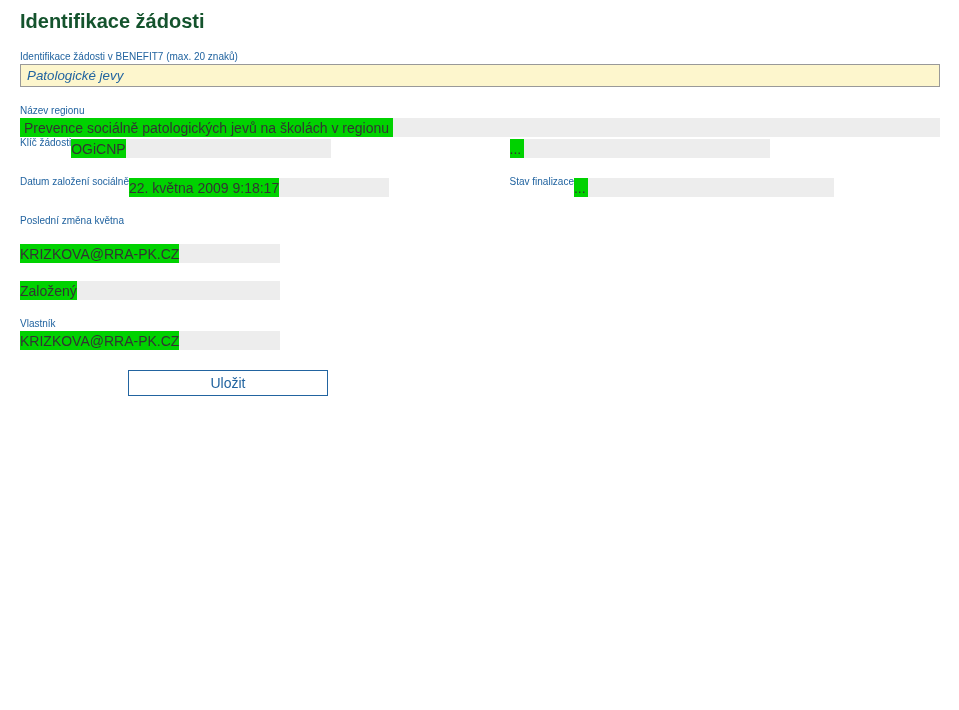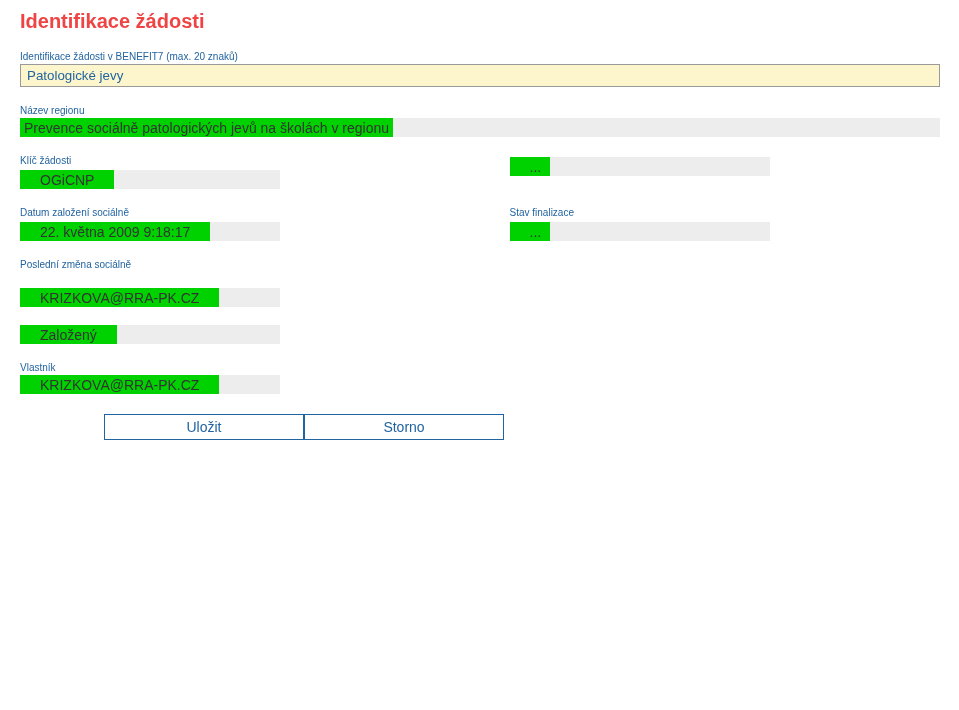--- a/index.html
+++ b/index.html
@@ -1,28 +1,28 @@
 <!DOCTYPE html>
 <html><head>
 <meta charset="utf-8">
 <style>
 *{box-sizing:border-box;margin:0;padding:0}
 body{font-family:Arial,Helvetica,sans-serif;font-size:14px;color:#333;background:#fff;width:959px;height:710px;padding:10px 20px}
-h1{color:#ef4444;font-size:20px;font-weight:bold;margin-bottom:18px}
+h1{color:#14532d;font-size:20px;font-weight:bold;margin-bottom:18px}
 .lbl{color:#2264a0;font-size:10px;margin-bottom:2px}
-.input-wide{width:920px;background:#fdf6cd;border:1px solid #999;padding:3px 6px;color:#2264a0;margin-bottom:18px}
+.input-wide{width:920px;background:#fdf6cd;border:1px solid #999;padding:3px 6px;font-style:italic;color:#2264a0;margin-bottom:18px}
 .row{display:flex;margin-bottom:18px}
-.col{flex:1;display:flex;flex-direction:column}
+.col{flex:1;display:flex;}
 .col+.col{margin-left:60px}
 .bar{background:#ededed;width:260px;height:19px;position:relative;margin-top:2px}
-.bar .fill{position:absolute;left:0;top:0;height:100%;background:#00d200;padding:2px 20px;white-space:nowrap}
-.bar-full{background:#ededed;width:920px;height:19px;position:relative;margin-top:2px;margin-bottom:18px}
+.bar .fill{position:absolute;left:0;top:0;height:100%;background:#00d200;padding:2px 0;white-space:nowrap}
+.bar-full{background:#ededed;width:920px;height:19px;position:relative;margin-top:2px;}
 .bar-full .fill{position:absolute;left:0;top:0;height:100%;background:#00d200;padding:2px 4px;white-space:nowrap}
 .single{margin-bottom:18px}
-.btnrow{display:flex;margin-top:20px;margin-left:84px}
+.btnrow{display:flex;gap:60px;margin-top:20px;margin-left:108px}
 .btn{width:200px;height:26px;border:1px solid #2264a0;background:#fff;color:#2264a0;font-size:14px;cursor:pointer}
 </style>
 </head>
 <body>
 
 
 
 <h1>Identifikace žádosti</h1>
 
 <div class="lbl">Identifikace žádosti v BENEFIT7 (max. 20 znaků)</div>
@@ -56,21 +56,21 @@
   </div>
   <div class="col">
     <div class="lbl">Stav finalizace</div>
     <div class="bar">
       <div class="fill" style="width:14px">...</div>
     </div>
   </div>
 </div>
 
 <div class="single">
-  <div class="lbl">Poslední změna sociálně</div>
+  <div class="lbl">Poslední změna května</div>
 </div>
 
 <div class="single">
   <div class="bar">
     <div class="fill">KRIZKOVA@RRA-PK.CZ</div>
   </div>
 </div>
 
 <div class="single">
   <div class="bar">
@@ -80,17 +80,16 @@
 
 <div class="single">
   <div class="lbl">Vlastník</div>
   <div class="bar">
     <div class="fill">KRIZKOVA@RRA-PK.CZ</div>
   </div>
 </div>
 
 <div class="btnrow">
   <button class="btn">Uložit</button>
-  <button class="btn">Storno</button>
 </div>
 
 
 
 
 </body></html>

